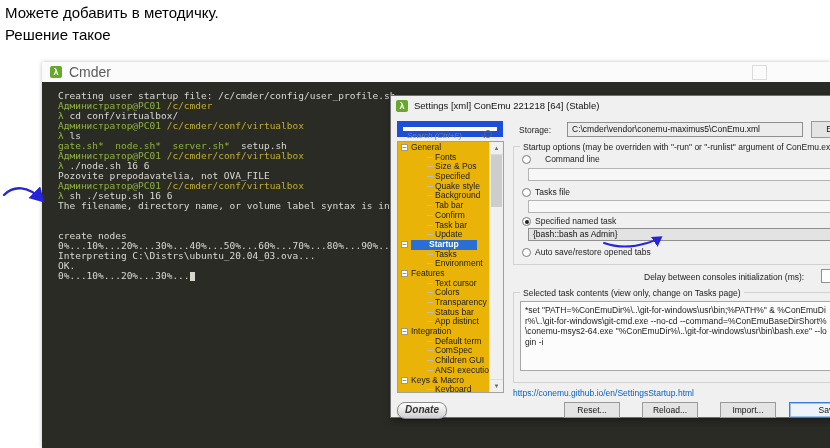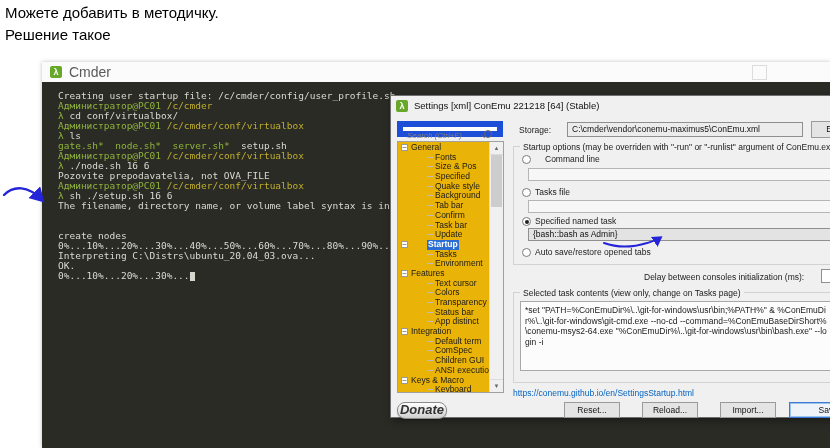--- a/index.html
+++ b/index.html
@@ -50,29 +50,29 @@
   .tree{position:absolute;left:6px;top:45px;width:107px;height:252px;background:#eab308;
         border:1px solid #a0a0a0;box-sizing:border-box;overflow:hidden;}
   .tree-rows{position:absolute;left:0;top:1px;right:13px;}
   .tree-row{height:9.7px;line-height:9.7px;font-size:8.5px;white-space:nowrap;display:flex;align-items:center;}
   .tree-row.parent{padding-left:3px;}
   .tree-row.child{padding-left:29px;}
   .tree-row.child .tree-label:before{content:"";display:inline-block;width:6px;height:1px;
         background:#bdbdbd;vertical-align:2px;margin-right:2px;}
   .tree-box{width:7px;height:7px;border:1px solid #999;box-sizing:border-box;background:#fff;
         font-size:7px;line-height:4px;text-align:center;color:#333;margin-right:3px;flex:0 0 auto;}
-  .tree-row.selected .tree-label{background:#2a6dd5;color:#fff;font-weight:bold;padding:0 1px;margin-left:16px;}
+  .tree-row.selected .tree-label{background:#2a6dd5;color:#fff;font-weight:bold;padding:0 18px;}
   .tree-scroll{position:absolute;top:0;right:0;bottom:0;width:13px;background:#f0f0f0;border-left:1px solid #dcdcdc;}
   .sb-btn{position:absolute;left:0;width:13px;height:12px;background:#f0f0f0;color:#6a6a6a;
           font-size:6px;line-height:12px;text-align:center;}
   .sb-up{top:0;border-bottom:1px solid #dcdcdc;} .sb-dn{bottom:0;border-top:1px solid #dcdcdc;}
   .sb-thumb{position:absolute;left:1px;top:13px;width:11px;height:52px;background:#cdcdcd;}
 
   .donate{position:absolute;left:6px;top:306px;width:48px;height:15px;border:1px solid #8a8a8a;
-          border-radius:8px;background:linear-gradient(#ffffff,#cfcfcf);font-size:13px;font-style:italic;
+          border-radius:8px;background:linear-gradient(#ffffff,#cfcfcf);font-size:10px;font-style:italic;
           font-weight:bold;color:#333;text-align:center;line-height:14px;box-shadow:0 1px 1px rgba(0,0,0,.25);}
 
   .lbl{position:absolute;white-space:nowrap;}
   .storage-label{left:128px;top:29px;}
   .storage-field{position:absolute;left:176px;top:26px;width:236px;height:15px;background:#ececec;
         border:1px solid #8f8f8f;box-sizing:border-box;font-size:8.5px;line-height:13px;padding:0 4px;
         white-space:nowrap;overflow:hidden;color:#111;}
   .btn{position:absolute;height:17px;background:#e4e4e4;border:1px solid #9a9a9a;box-sizing:border-box;
        font-size:8.5px;text-align:center;line-height:15px;color:#111;}
   .export-btn{left:420px;top:25px;width:62px;}

